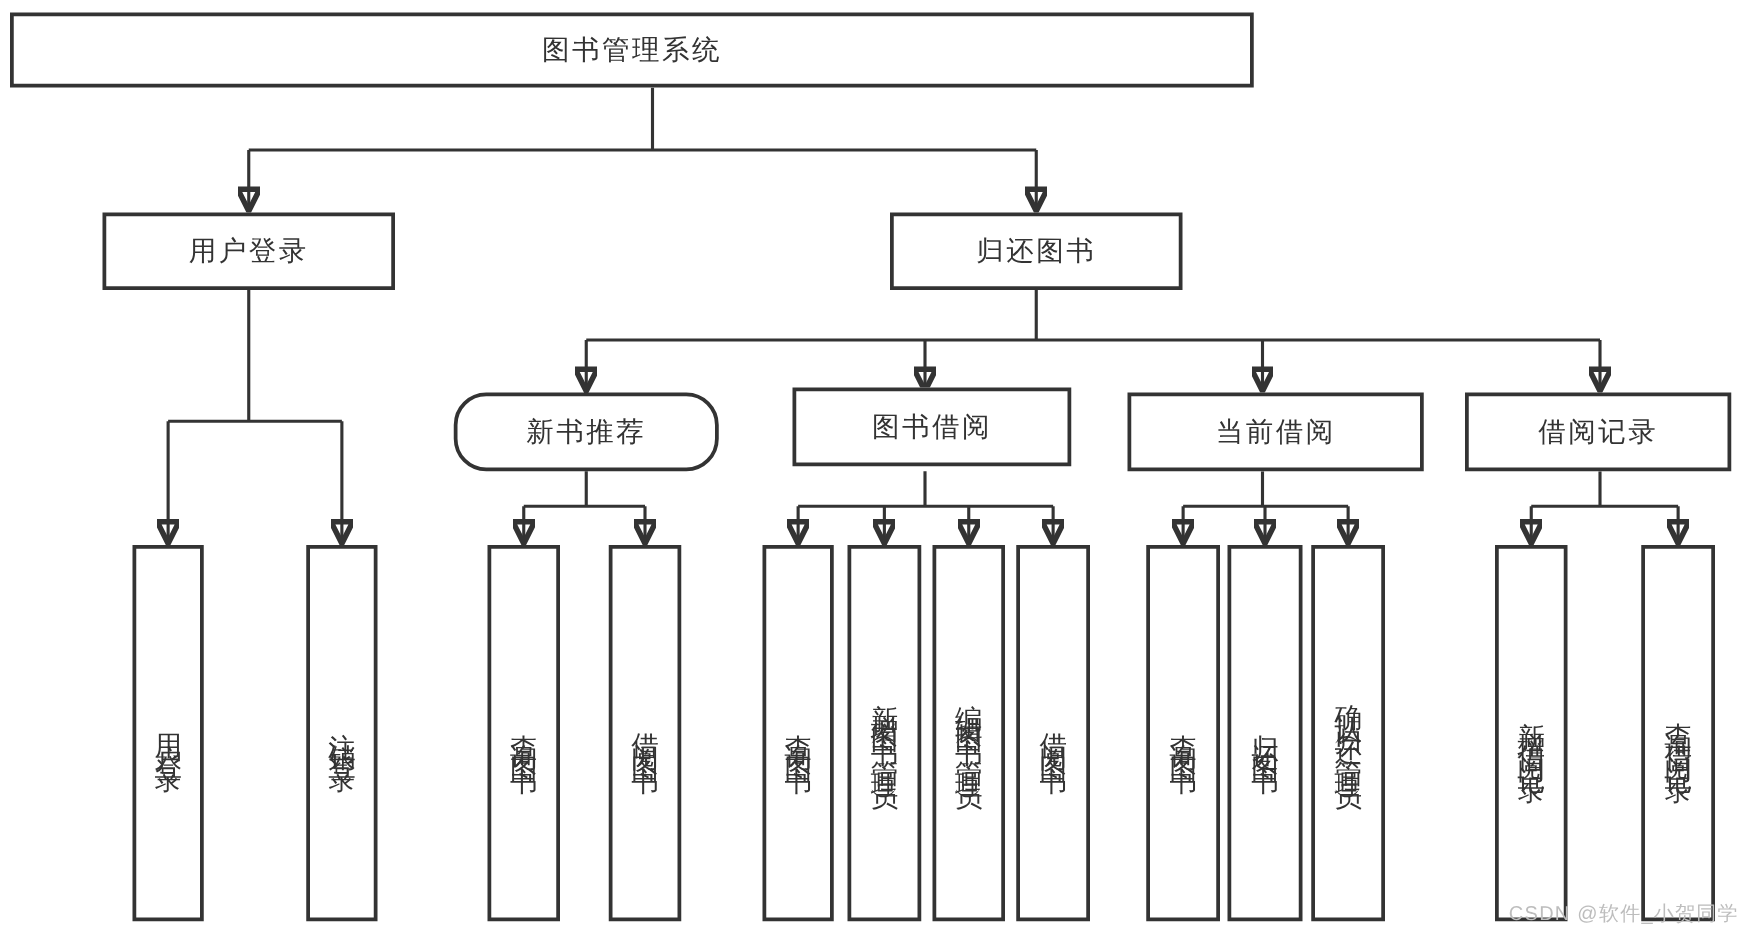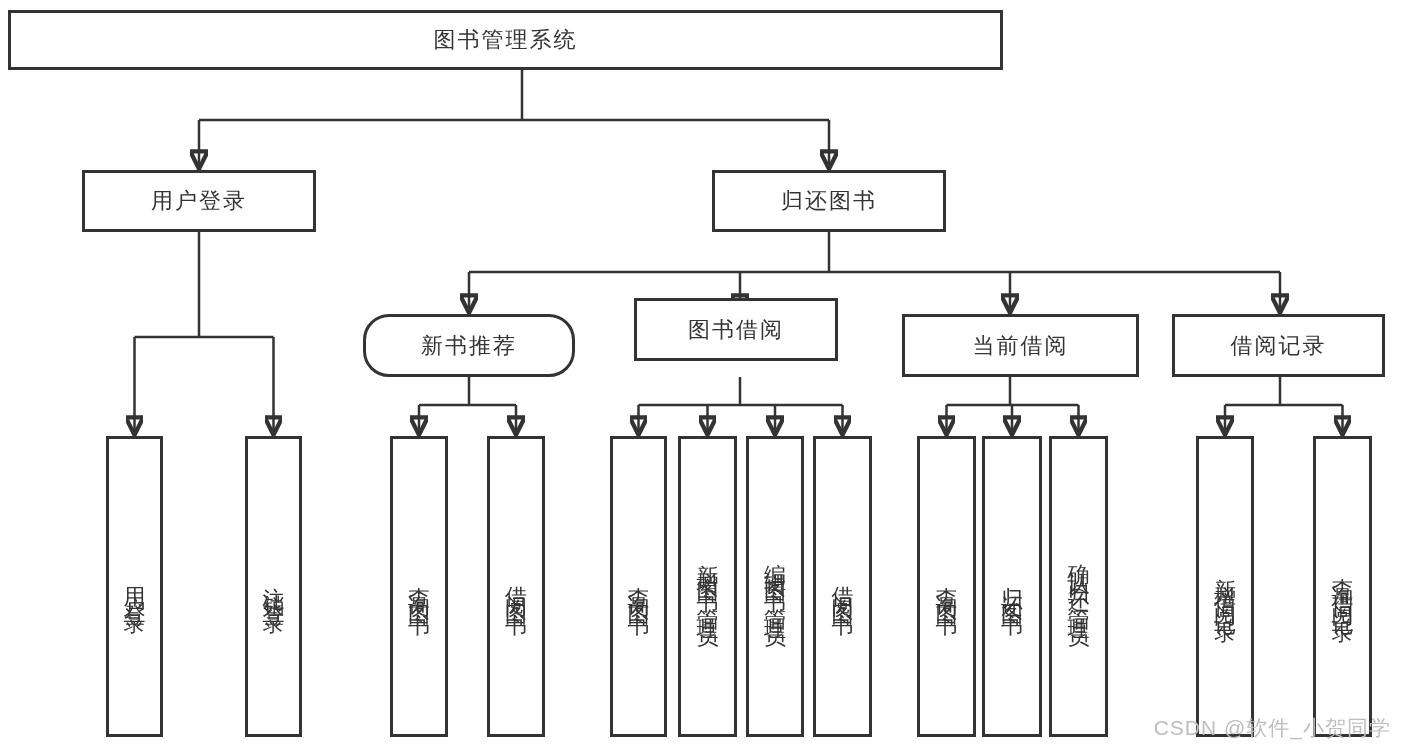--- a/index.html
+++ b/index.html
@@ -41,21 +41,21 @@
   }
   svg.wires path, svg.wires line{
     stroke:#333333;
     stroke-width:2.5;
     fill:none;
   }
   .watermark{
     position:absolute;
     right:14px;
     bottom:5px;
-    font-size:21px;
+    font-size:16px;
     color:#bdbdbd;
     letter-spacing:1px;
     white-space:nowrap;
   }
 </style>
 </head>
 <body>
 
 <div class="canvas">
 
@@ -99,21 +99,21 @@
     <line x1="1225" y1="405" x2="1225" y2="434" marker-end="url(#arrow)"></line>
     <line x1="1342.5" y1="405" x2="1342.5" y2="434" marker-end="url(#arrow)"></line>
   </svg>
 
   <div class="node hnode" style="left:8px;top:10px;width:995px;height:60px;">图书管理系统</div>
 
   <div class="node hnode" style="left:82px;top:170px;width:234px;height:62px;">用户登录</div>
   <div class="node hnode" style="left:712px;top:170px;width:234px;height:62px;">归还图书</div>
 
   <div class="node hnode" style="left:363px;top:314px;width:212px;height:63px;border-radius:26px;">新书推荐</div>
-  <div class="node hnode" style="left:634px;top:298px;width:204px;height:63px;">图书借阅</div>
+  <div class="node hnode" style="left:634px;top:310px;width:223px;height:63px;">图书借阅</div>
   <div class="node hnode" style="left:902px;top:314px;width:237px;height:63px;">当前借阅</div>
   <div class="node hnode" style="left:1172px;top:314px;width:213px;height:63px;">借阅记录</div>
 
   <div class="node vnode" style="left:106px;top:436px;width:57px;height:301px;">
     <span>用户登录</span>
   </div>
   <div class="node vnode" style="left:245px;top:436px;width:57px;height:301px;">
     <span>注销登录</span>
   </div>
 

